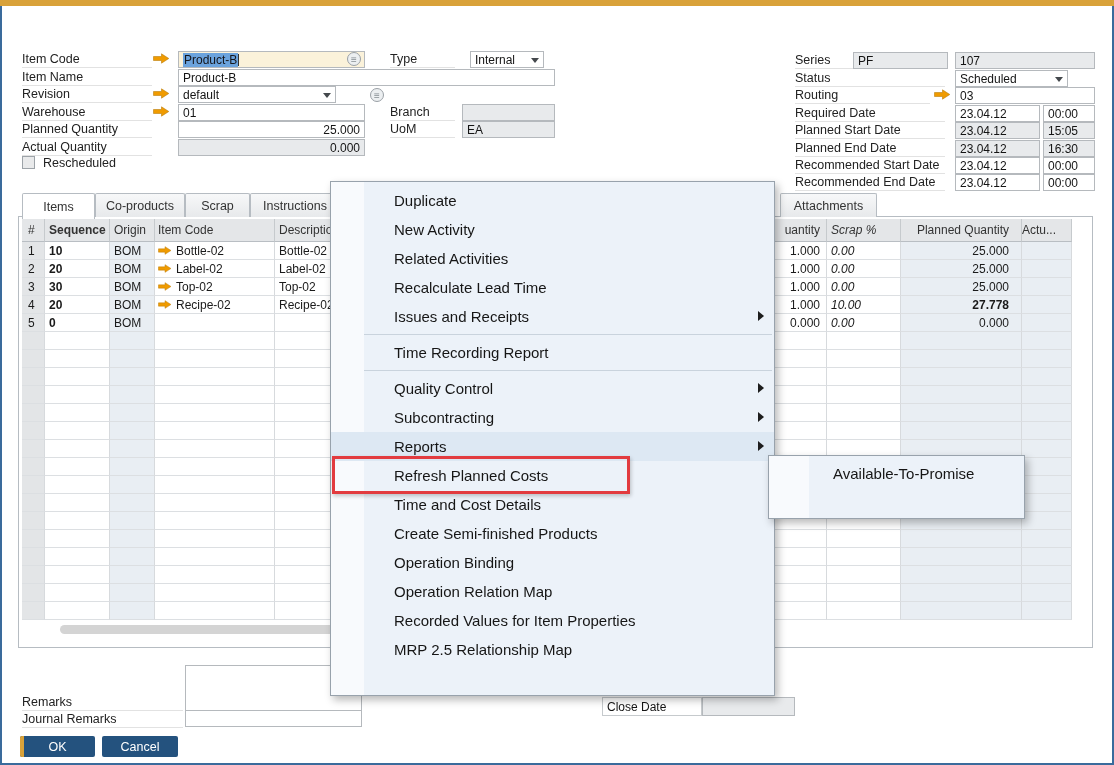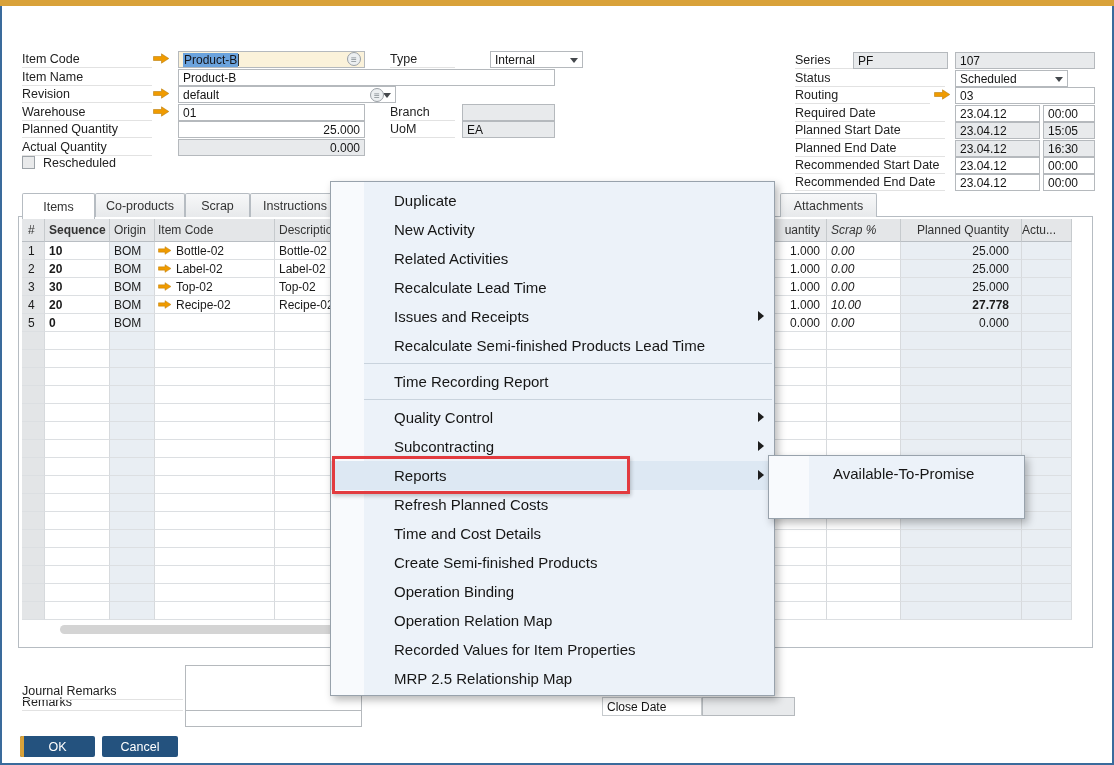--- a/index.html
+++ b/index.html
@@ -102,39 +102,39 @@
       </svg></span>
 
   <div class="fld focus" style="left:178px;top:51px;width:187px">
     <span class="sel">Product-B</span>
     <span class="caret"></span>
     <span class="circ infield"></span>
   </div>
   <div class="fld" style="left:178px;top:69px;width:377px">
     <span>Product-B</span>
   </div>
-  <div class="fld dd" style="left:178px;top:86px;width:218px">
+  <div class="fld dd" style="left:178px;top:86px;width:158px">
     <span>default</span>
   </div>
   <span class="circ" style="position:absolute;left:370px;top:88px"></span>
   <div class="fld" style="left:178px;top:104px;width:187px">
     <span>01</span>
   </div>
   <div class="fld num" style="left:178px;top:121px;width:187px">
     <span>25.000</span>
   </div>
   <div class="fld num gray" style="left:178px;top:139px;width:187px">
     <span>0.000</span>
   </div>
 
   <div class="checkbox" style="left:22px;top:156px"></div>
   <div class="cblabel" style="left:43px;top:156px">Rescheduled</div>
 
   <div class="flabel" style="left:390px;top:52px;width:65px">Type</div>
-  <div class="fld dd" style="left:490px;top:51px;width:93px">
+  <div class="fld dd" style="left:470px;top:51px;width:74px">
     <span>Internal</span>
   </div>
   <div class="flabel" style="left:390px;top:105px;width:65px">Branch</div>
   <div class="fld gray" style="left:462px;top:104px;width:93px">
     <span></span>
   </div>
   <div class="flabel" style="left:390px;top:122px;width:65px">UoM</div>
   <div class="fld gray" style="left:462px;top:121px;width:93px">
     <span>EA</span>
   </div>
@@ -471,21 +471,21 @@
     </div>
   <div class="hscroll"></div>
 
   <div class="fld" style="left:185px;top:665px;width:177px;height:46px;align-items:flex-start">
     <span></span>
   </div>
   <div class="flabel" style="left:22px;top:695px;width:161px">Remarks</div>
   <div class="fld" style="left:185px;top:710px;width:177px">
     <span></span>
   </div>
-  <div class="flabel" style="left:22px;top:684px;width:161px">Journal Remarks</div>
+  <div class="flabel" style="left:22px;top:712px;width:161px">Journal Remarks</div>
 
   <div class="fld" style="left:602px;top:697px;width:100px;height:19px;background:#fff;border-color:#c6cacd">
     <span>Close Date</span>
   </div>
   <div class="fld gray" style="left:702px;top:697px;width:93px;height:19px">
     <span></span>
   </div>
 
   <div class="btn gold" style="left:20px;width:75px">
     <span>OK</span>
@@ -503,23 +503,20 @@
       </div>
       <div class="mi">
         <span>Related Activities</span>
       </div>
       <div class="mi">
         <span>Recalculate Lead Time</span>
       </div>
       <div class="mi">
         <span>Issues and Receipts</span>
         <div class="mi-arrow"></div>
-      </div>
-      <div class="mi">
-        <span>Recalculate Semi-finished Products Lead Time</span>
       </div>
       <div class="msep"></div>
       <div class="mi">
         <span>Time Recording Report</span>
       </div>
       <div class="msep"></div>
       <div class="mi">
         <span>Quality Control</span>
         <div class="mi-arrow"></div>
       </div>

